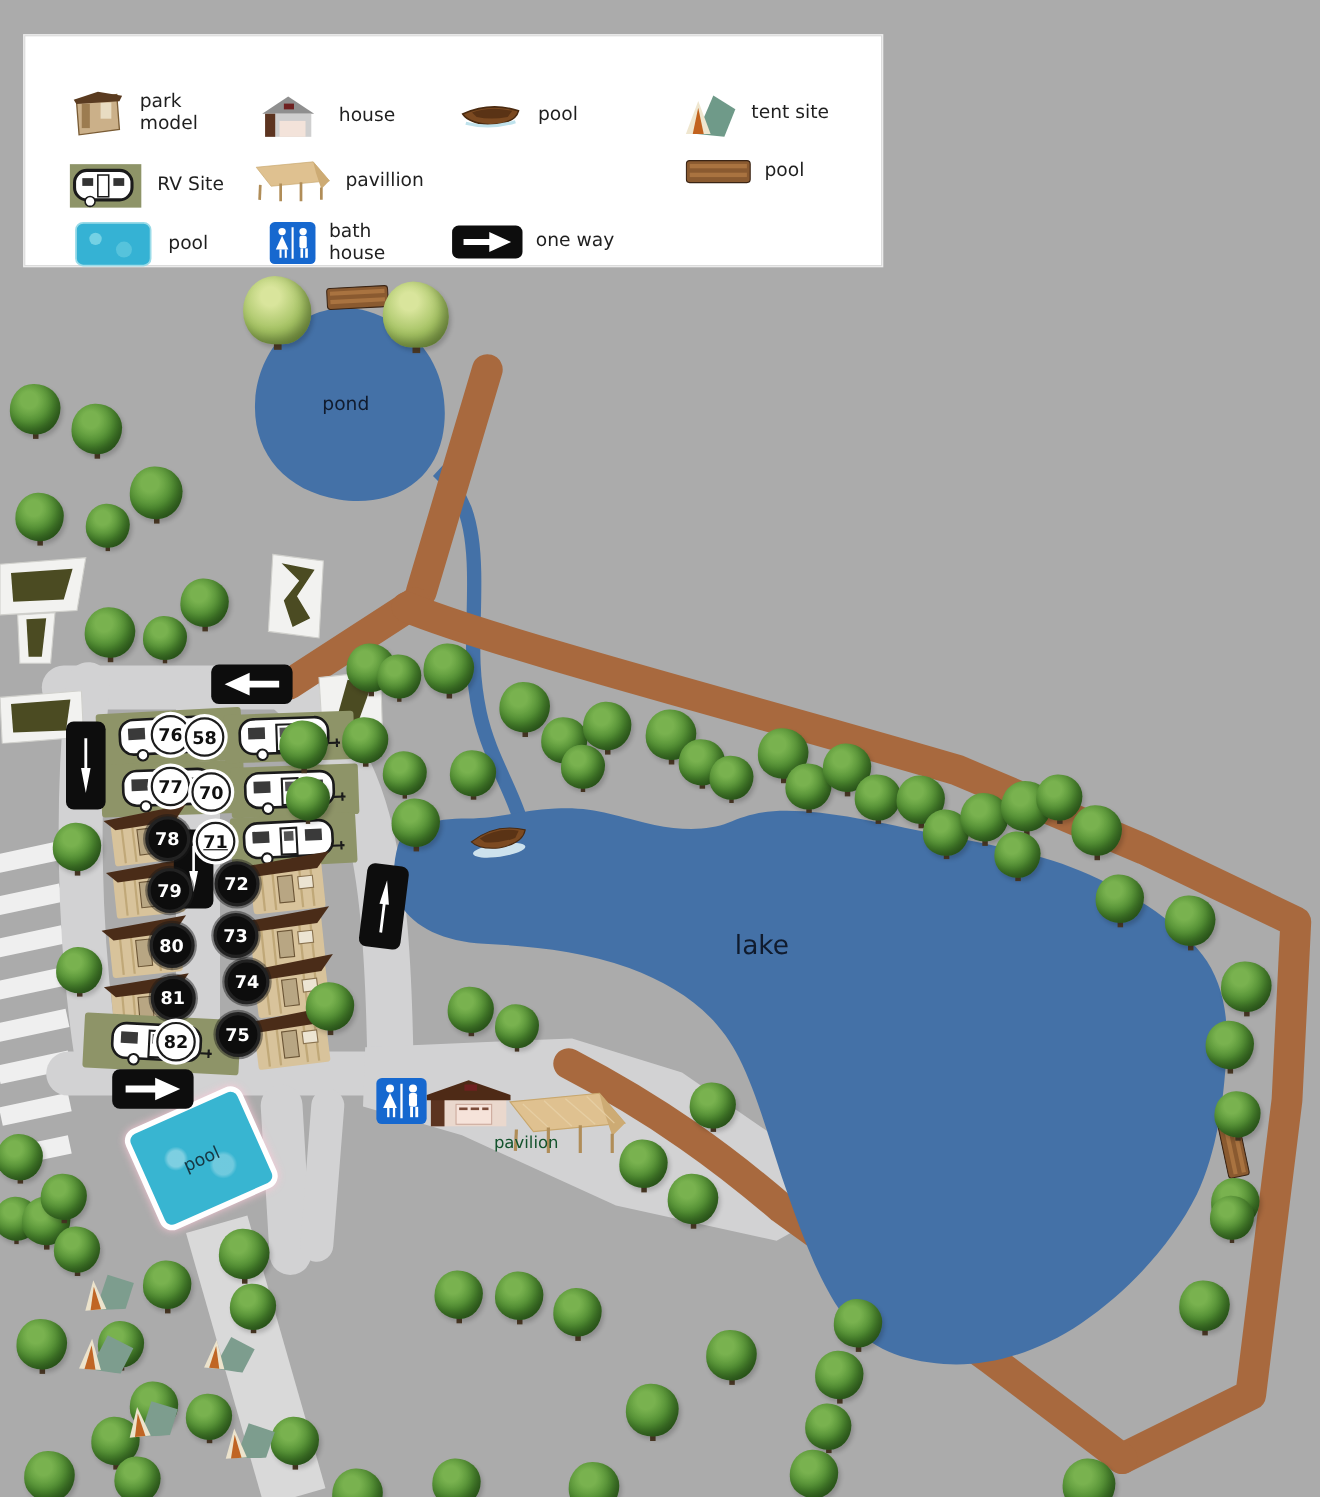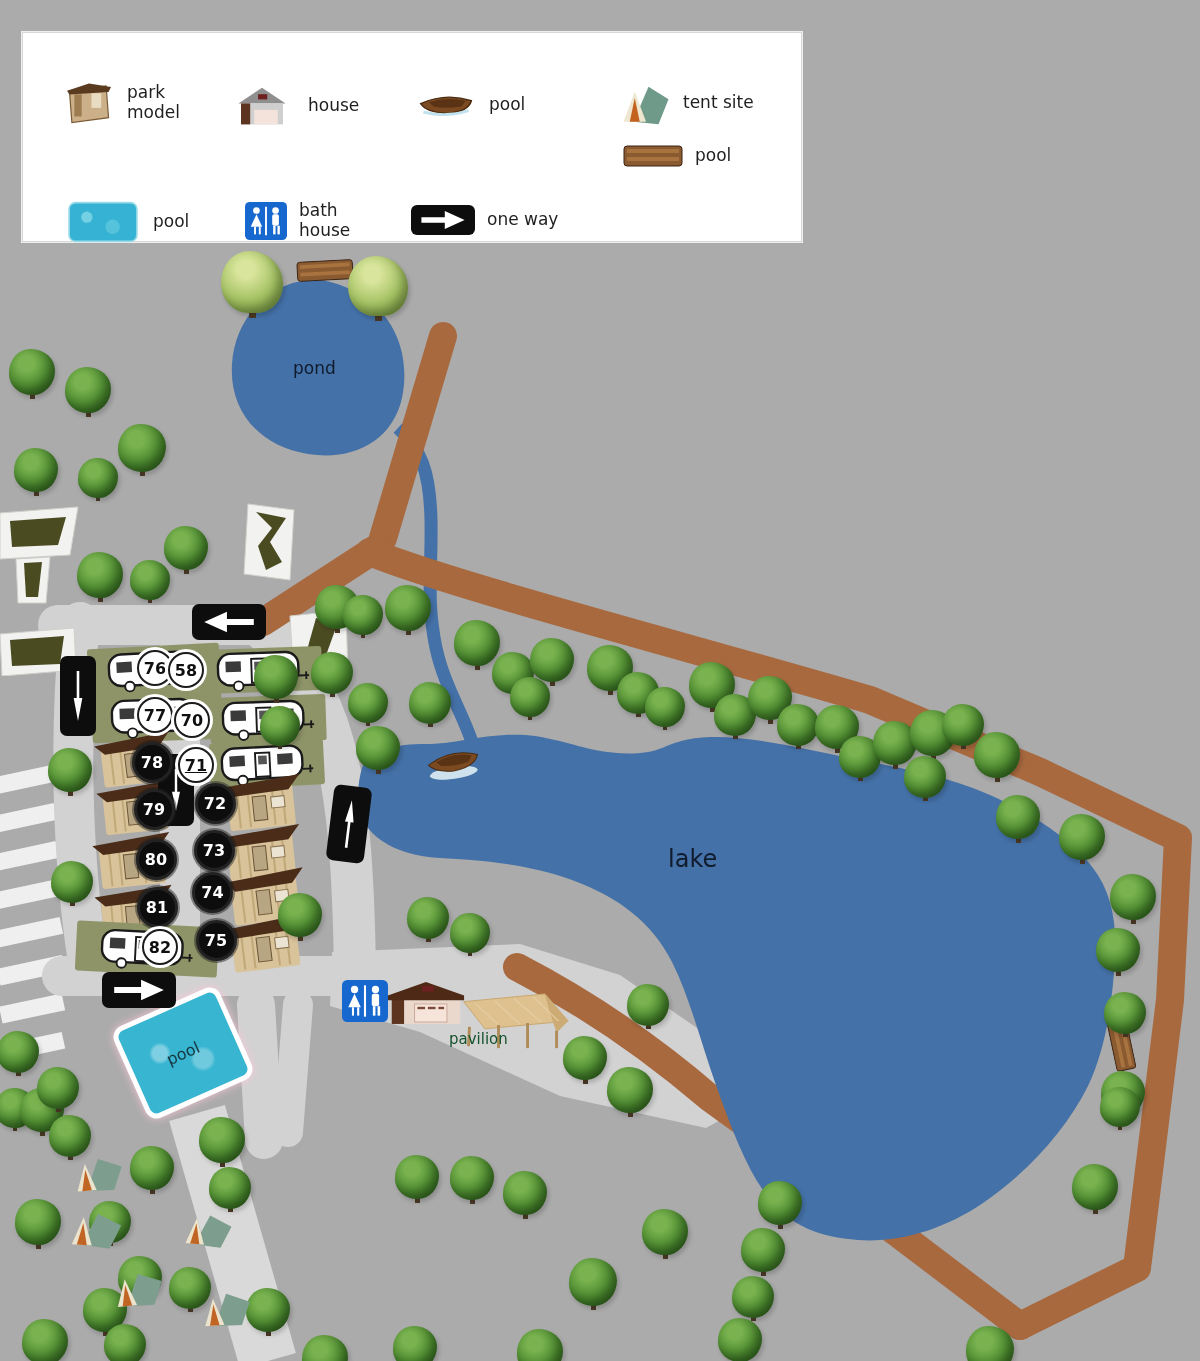--- a/index.html
+++ b/index.html
@@ -236,20 +236,44 @@
       <span class="lg-label">pool</span>
     </div>
     <div class="lg-item" style="left:598px;top:48px">
       <svg width="50" height="44" viewBox="0 0 40 34">
         <polygon points="10,32 22,4 38,14 30,34" fill="#6f9a89"></polygon>
         <polygon points="2,32 11,8 20,32" fill="#efe6cf"></polygon>
         <polygon points="7,32 11,13 15,32" fill="#c2621e"></polygon>
       </svg>
       <span class="lg-label">tent site</span>
     </div>
+    <div class="lg-item" style="left:38px;top:112px">
+      <svg width="70" height="48" viewBox="0 0 46 34">
+        <rect x="0" y="3" width="46" height="28" fill="#8e9468"></rect>
+        <rect x="3" y="7" width="37" height="19" rx="8" fill="#fff" stroke="#1a1a1a" stroke-width="2"></rect>
+        <rect x="8" y="12" width="7" height="5" fill="#333"></rect>
+        <rect x="28" y="12" width="7" height="5" fill="#333"></rect>
+        <rect x="18" y="10" width="7" height="14" fill="#fff" stroke="#1a1a1a"></rect>
+        <circle cx="13" cy="27" r="3.2" fill="#fff" stroke="#1a1a1a"></circle>
+      </svg>
+      <span class="lg-label">RV Site</span>
+    </div>
+    <div class="lg-item" style="left:205px;top:108px">
+      <svg width="74" height="48" viewBox="0 0 120 62">
+        <polygon points="8,10 92,2 116,30 30,38" fill="#dfc190" stroke="#c8a76e"></polygon>
+        <polygon points="92,2 116,30 104,42 96,18" fill="#cdab74"></polygon>
+        <g stroke="#b08d58" stroke-width="4">
+          <line x1="14" y1="36" x2="13" y2="58"></line>
+            <line x1="44" y1="34" x2="44" y2="60"></line>
+          <line x1="74" y1="32" x2="74" y2="60"></line>
+            <line x1="104" y1="40" x2="104" y2="58"></line>
+        </g>
+      </svg>
+      <span class="lg-label">pavillion</span>
+    </div>
     <div class="lg-item" style="left:600px;top:110px">
       <svg width="60" height="26" viewBox="0 0 60 22">
         <rect x="1" y="1" width="58" height="20" rx="3" fill="#8a5a30" stroke="#3a2414"></rect>
         <rect x="4" y="4" width="52" height="4" fill="#a97340"></rect>
         <rect x="4" y="12" width="52" height="4" fill="#a97340"></rect>
       </svg>
       <span class="lg-label">pool</span>
     </div>
     <div class="lg-item" style="left:42px;top:168px">
       <svg width="76" height="42" viewBox="0 0 44 26">
@@ -439,21 +463,21 @@
         <g stroke="#c0a878" stroke-width="2">
           <line x1="16" y1="14" x2="16" y2="52"></line>
           <line x1="26" y1="14" x2="26" y2="52"></line>
           <line x1="50" y1="14" x2="50" y2="52"></line>
           <line x1="60" y1="14" x2="60" y2="52"></line>
         </g>
         <polygon points="0,10 78,4 66,18 10,20" fill="#4a2c18"></polygon>
         <rect x="30" y="22" width="13" height="24" fill="#b8a683" stroke="#6b5536"></rect>
         <rect x="48" y="24" width="13" height="11" fill="#ece4d2" stroke="#8a7350"></rect>
       </svg></div>
-    <div class="badge pm" style="left: 192px; top: 871.5px;">74</div>
+    <div class="badge pm" style="left: 204px; top: 871.5px;">74</div>
     <div class="cabin" style="left: 226px; top: 915px; width: 80px; height: 58px; transform: rotate(-7deg);"><svg width="100%" height="100%" viewBox="0 0 78 58" preserveAspectRatio="none">
         <rect x="6" y="12" width="64" height="42" rx="3" fill="#d8c39b"></rect>
         <g stroke="#c0a878" stroke-width="2">
           <line x1="16" y1="14" x2="16" y2="52"></line>
           <line x1="26" y1="14" x2="26" y2="52"></line>
           <line x1="50" y1="14" x2="50" y2="52"></line>
           <line x1="60" y1="14" x2="60" y2="52"></line>
         </g>
         <polygon points="0,10 78,4 66,18 10,20" fill="#4a2c18"></polygon>
         <rect x="30" y="22" width="13" height="24" fill="#b8a683" stroke="#6b5536"></rect>

